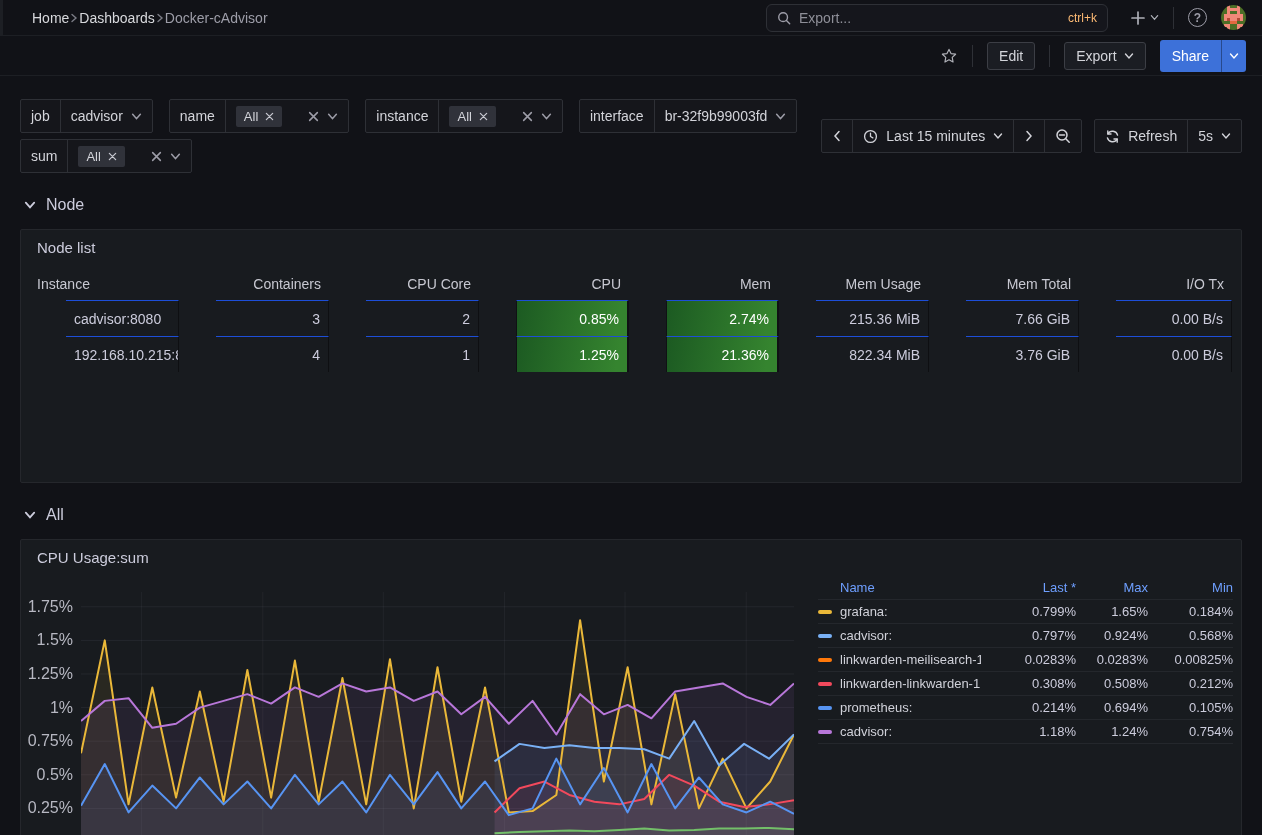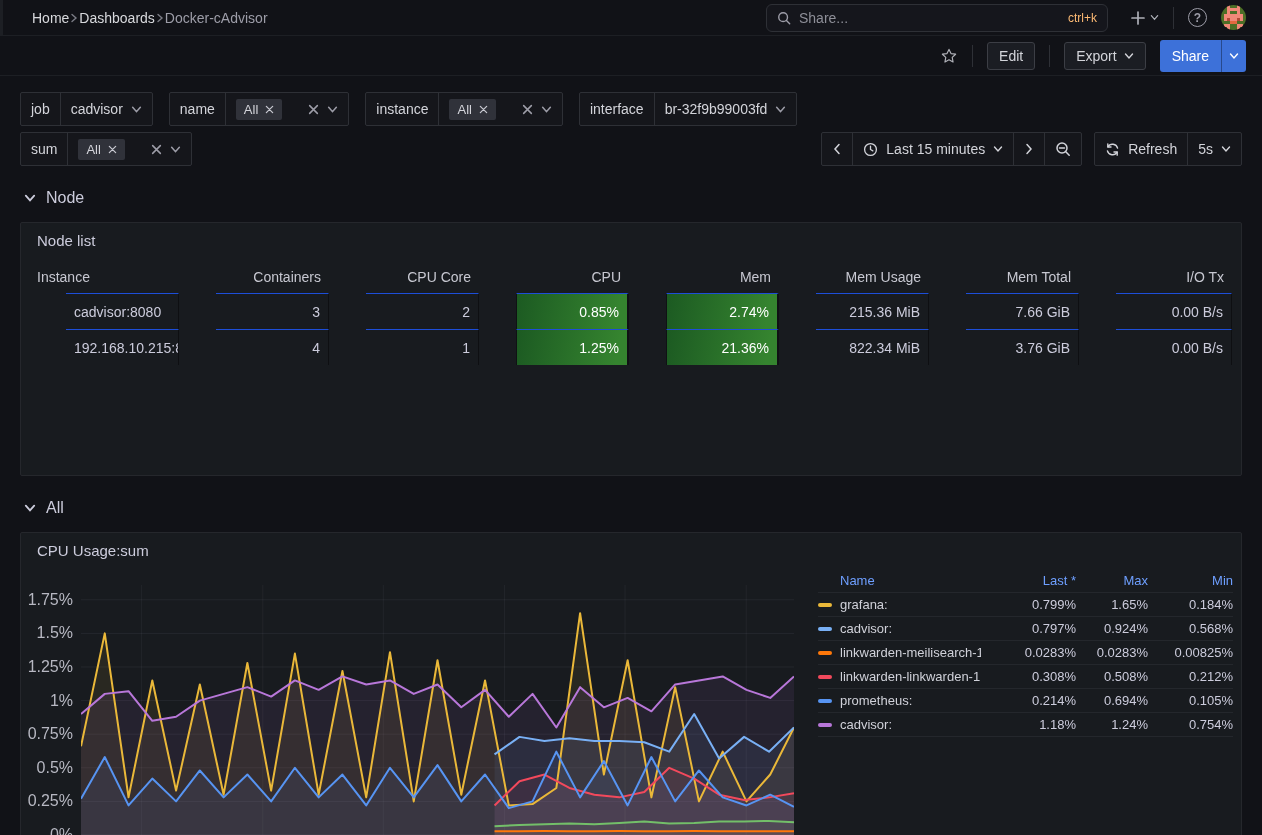--- a/index.html
+++ b/index.html
@@ -38,21 +38,21 @@
          border:1px solid #3c3e45; border-radius:3px; background:#1b1d23;
          color:#d3d4da; cursor:pointer; font-size:14px; }
   .btn-split { display:inline-flex; height:32px; border-radius:3px; overflow:hidden; cursor:pointer; }
   .btn-split .main { background:#3d71d9; color:#fff; display:flex; align-items:center;
                      padding:0 12px; font-size:14px; }
   .btn-split .arrow { background:#3d71d9; border-left:1px solid rgba(0,0,0,.35);
                       display:flex; align-items:center; padding:0 7px; color:#fff; }
 
   
   .canvas { padding:16px 20px; }
-  .controls { display:flex; align-items:flex-end; }
+  .controls { display:flex; align-items:center;margin-top:7px; }
   .filters { display:flex; flex-wrap:wrap; gap:16px 16px; row-gap:6px; flex:1; }
   .fbox { height:34px; display:inline-flex; align-items:stretch;
           border:1px solid #2e3036; border-radius:2px; background:#15161b; }
   .fbox .flabel { display:flex; align-items:center; padding:0 10px; color:#d3d4da;
                   border-right:1px solid #2e3036; }
   .fbox .fval { display:flex; align-items:center; gap:8px; padding:0 10px; cursor:pointer; }
   .fbox .fval .vtext { color:#d3d4da; }
   .pill { display:inline-flex; align-items:center; gap:7px; background:#30323a;
           border-radius:2px; padding:3px 8px; font-size:13px; color:#d3d4da; cursor:pointer; }
   .muted-ico { color:#9d9da8; display:flex; align-items:center; }
@@ -124,21 +124,21 @@
     <span class="crumb current">Docker-cAdvisor</span>
   </div>
 
   <div class="searchbox">
     <span class="muted-ico">
       <svg width="14" height="14" viewBox="0 0 16 16">
           <circle cx="7" cy="7" r="5" stroke="#9d9da8" stroke-width="1.6" fill="none"></circle>
           <path d="M10.8 10.8 L14.5 14.5" stroke="#9d9da8" stroke-width="1.6" stroke-linecap="round"></path>
         </svg>
     </span>
-    <span class="ph">Share...</span>
+    <span class="ph">Export...</span>
     <span class="kbd">ctrl+k</span>
   </div>
 
   <div class="nav-actions">
     <span class="icon-btn">
       <svg width="16" height="16" viewBox="0 0 16 16">
           <path d="M8 2v12M2 8h12" stroke="#aeb0b8" stroke-width="1.7" stroke-linecap="round"></path>
         </svg>
       <svg width="9" height="9" viewBox="0 0 10 10">
           <path d="M1.5 3 L5 7 L8.5 3" stroke="#aeb0b8" stroke-width="1.4" fill="none" stroke-linecap="round"></path>

